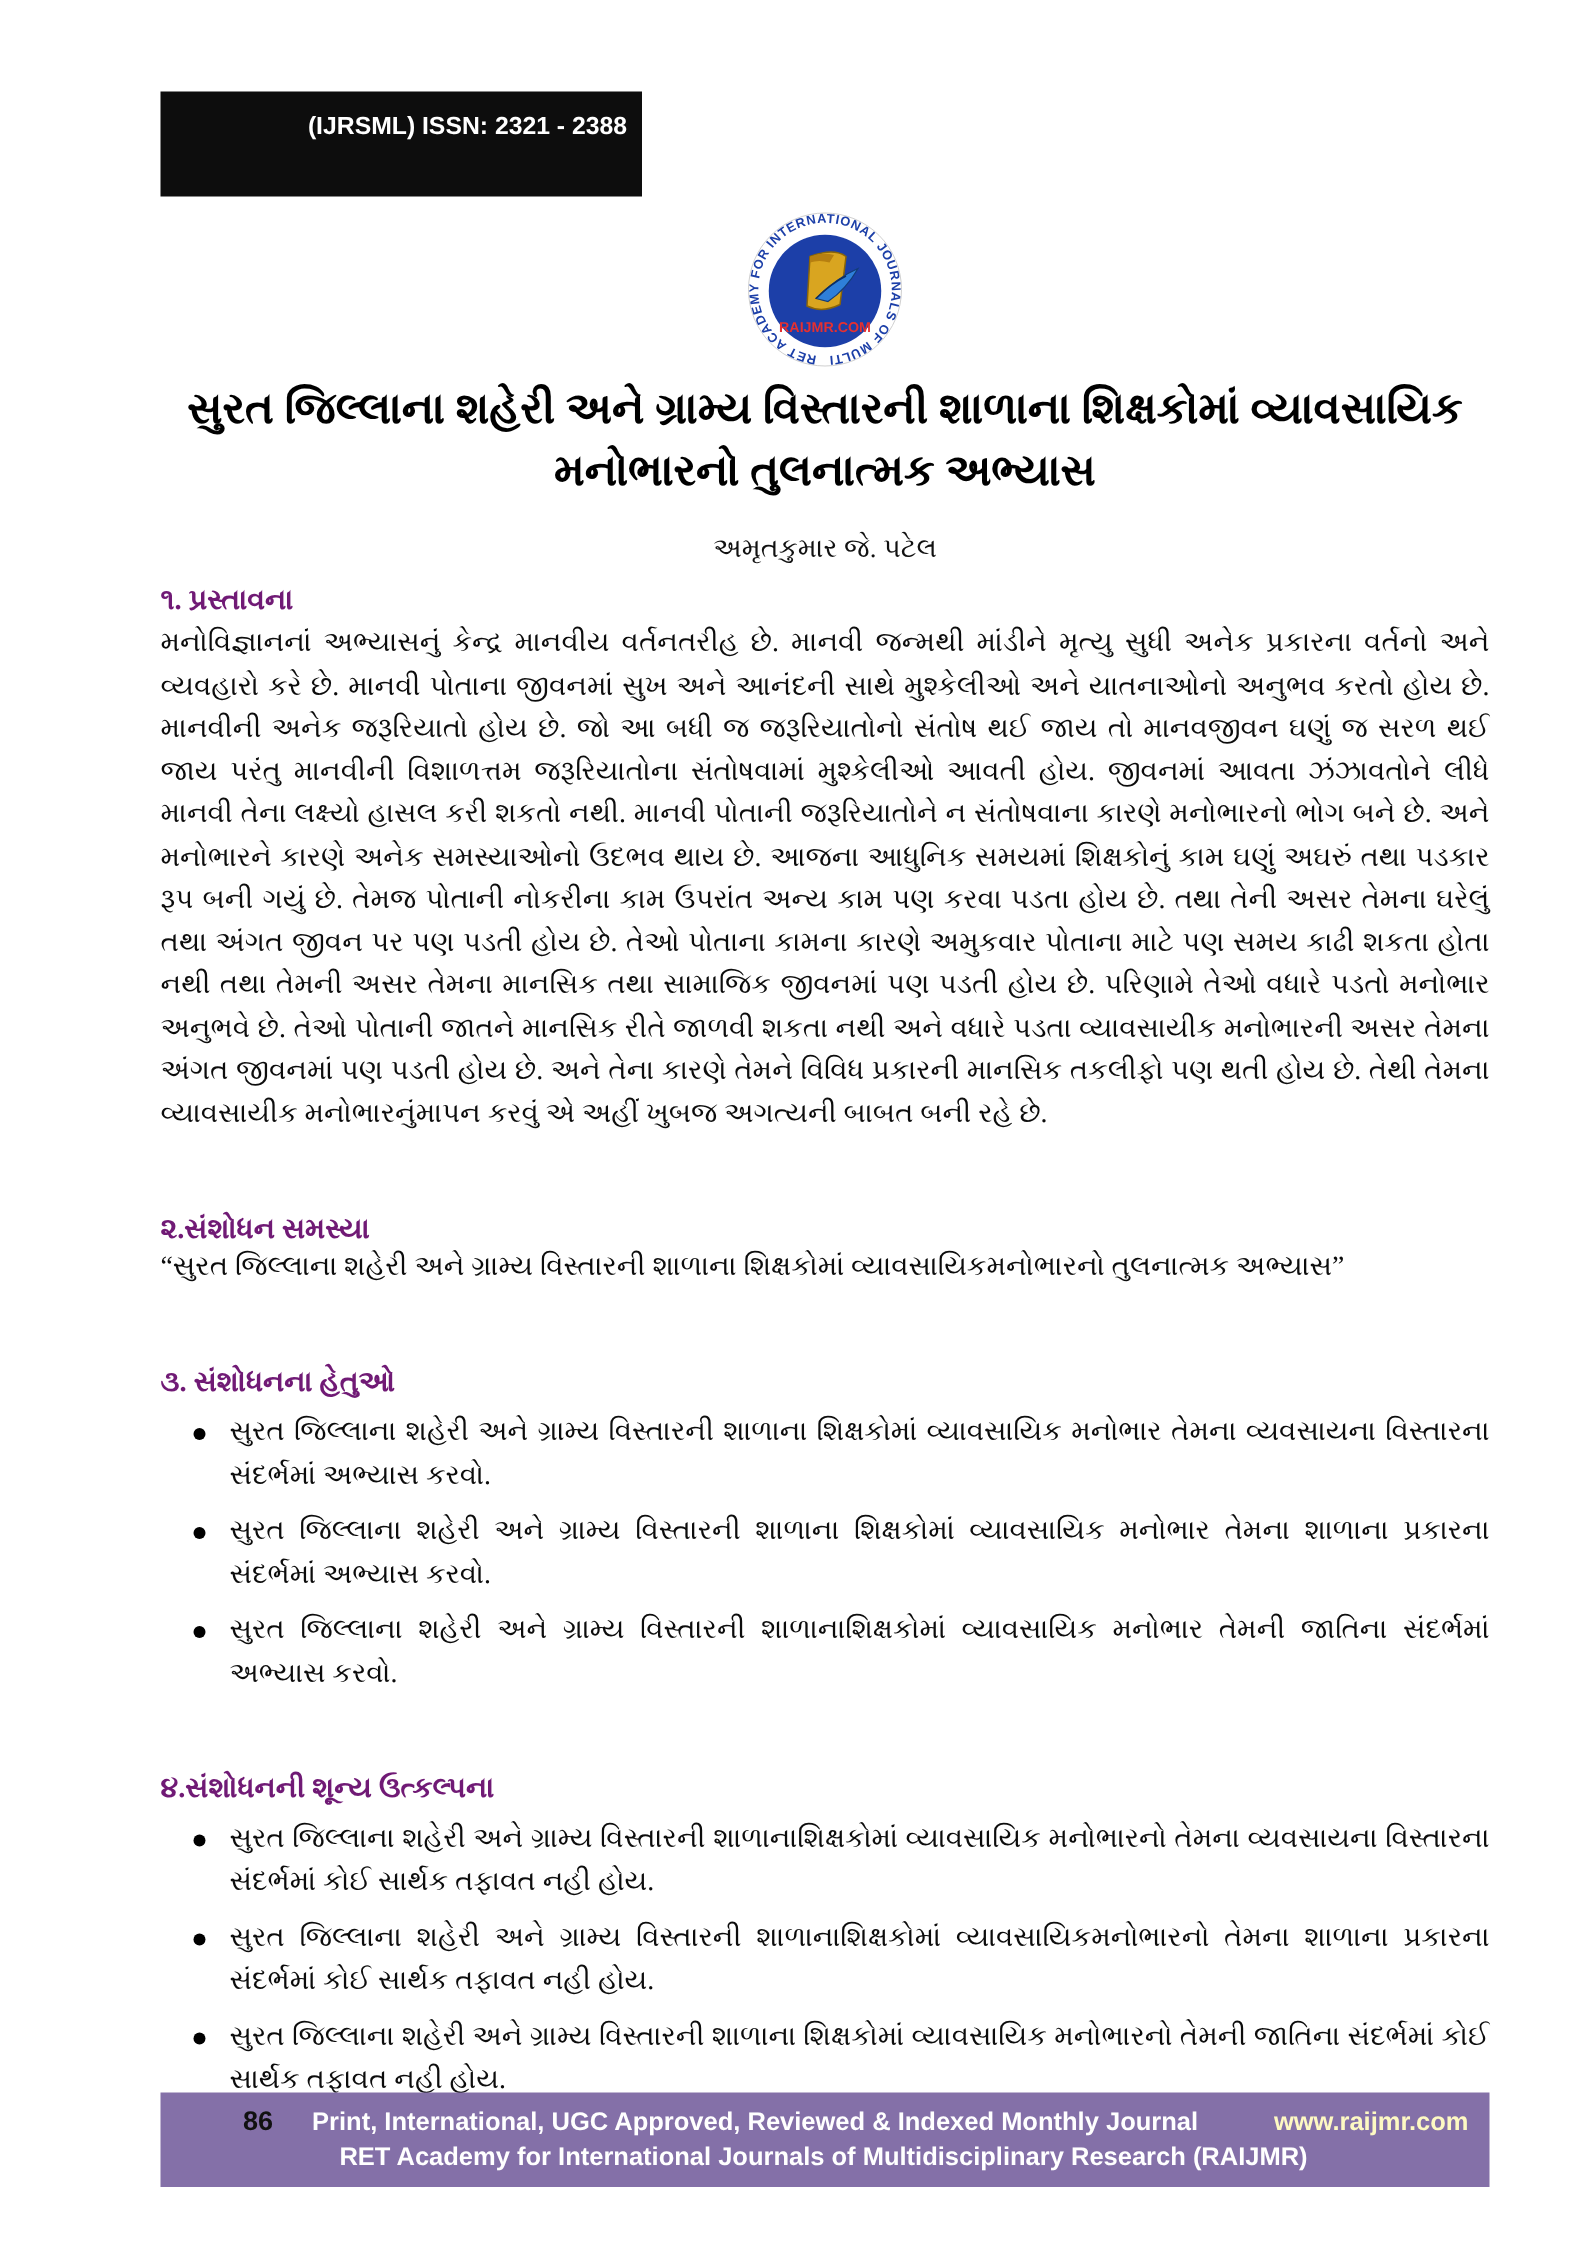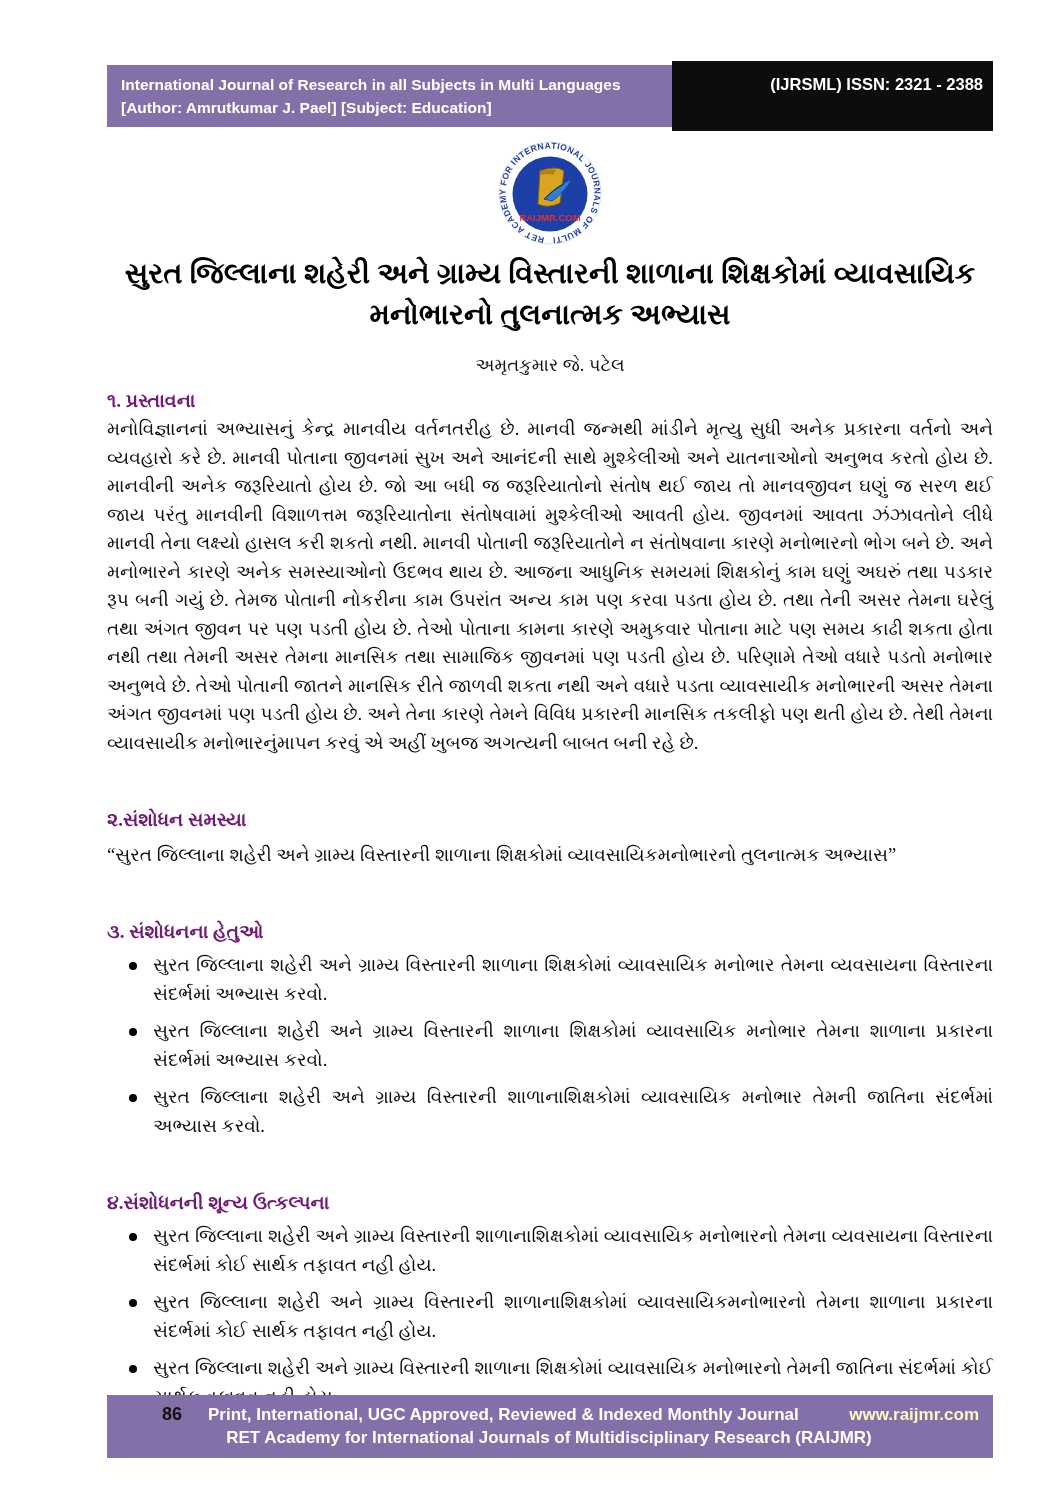--- a/index.html
+++ b/index.html
@@ -53,21 +53,21 @@
     font-weight: bold; font-size: 19px; color: #701a75;
     margin-top: 14px;
   }
   .sec-h.gap { margin-top: 52px; }
   .para {
     width: 886px; text-align: justify;
     font-size: 18.5px; line-height: 28.5px;
     margin-top: 3px;
   }
   .quote {
-    width: 886px; font-size: 18.5px; line-height: 28px; margin-top: 10px;
+    width: 886px; font-size: 18.5px; line-height: 28px; margin-top: 0;
   }
   ul.blist { list-style: none; margin-top: 8px; width: 886px; }
   ul.blist li {
     display: flex; align-items: flex-start;
     margin-bottom: 9px;
   }
   .bullet-dot {
     flex: 0 0 auto;
     width: 8px; height: 8px; border-radius: 50%;
     background: #000; margin: 11px 16px 0 22px;
@@ -88,24 +88,20 @@
   .f-line1 { flex: 1 1 auto; }
   .f-site { color: #fef9c3; }
   .f-row2 { text-align: center; font-size: 17px; margin-top: 3px; }
 </style>
 </head>
 <body>
 
 <div class="page">
 
   <div class="hdr">
-    <div class="hdr-left">
-      <div>International Journal of Research in all Subjects in Multi Languages</div>
-      <div>[Author: Amrutkumar J. Pael] [Subject: Education]</div>
-    </div>
     <div class="hdr-right">
       <div>(IJRSML)  ISSN: 2321 - 2388</div>
     </div>
   </div>
 
   <div class="logo-wrap">
     <svg class="logo" viewBox="0 0 104 104">
       <circle cx="52" cy="52" r="51" fill="#ffffff" stroke="#c9c9c9" stroke-width="0.6"></circle>
       <defs>
         <path id="ringPath" d="M 52 96.5 A 44.5 44.5 0 1 1 52.01 96.5"></path>

